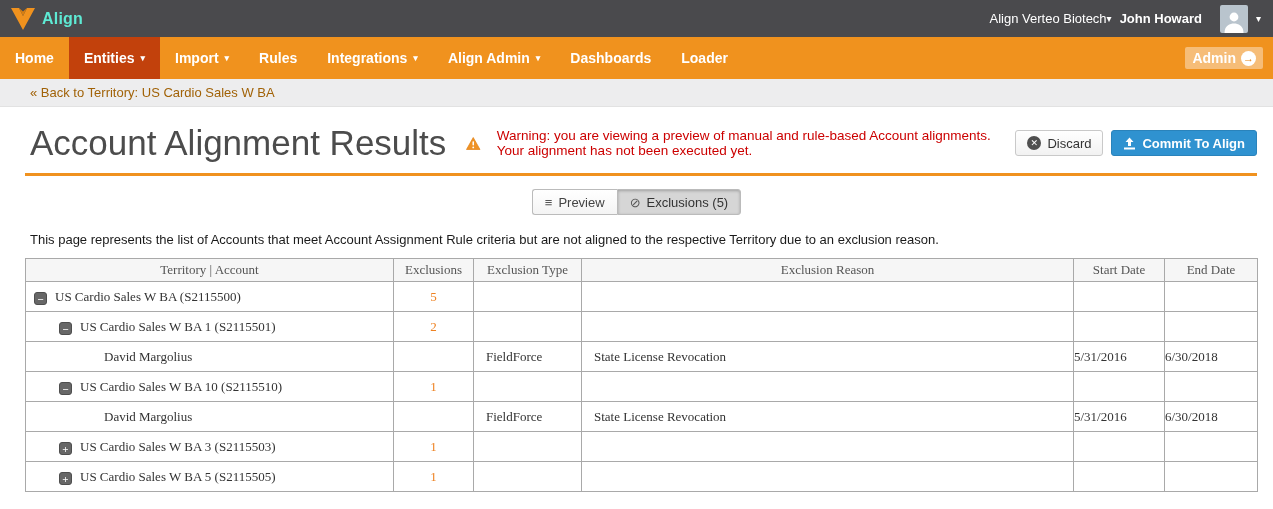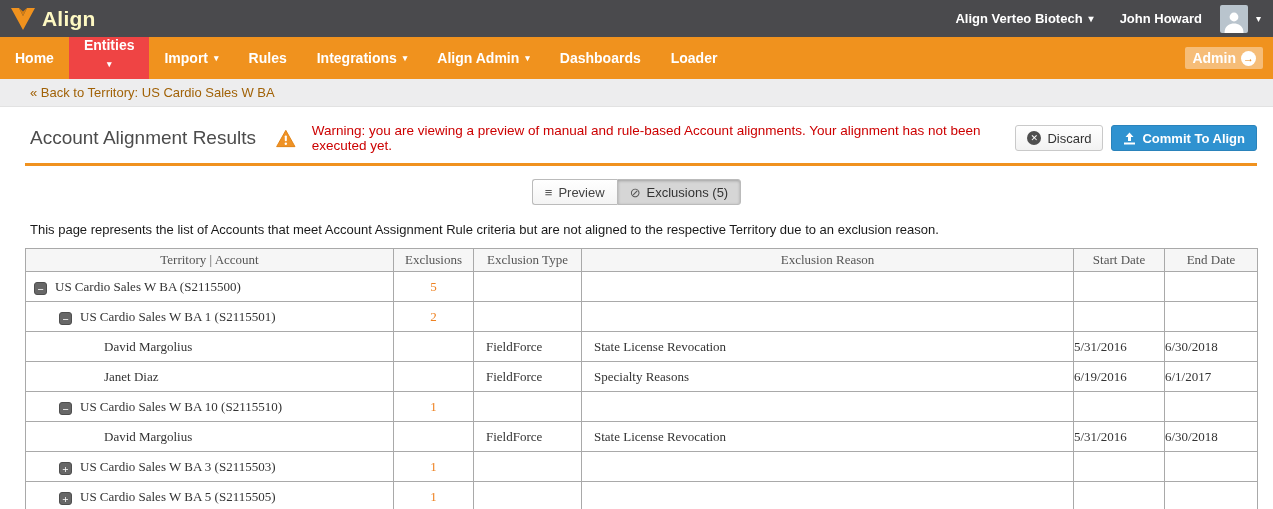--- a/index.html
+++ b/index.html
@@ -2,46 +2,46 @@
 <html><head>
 <meta charset="utf-8">
 <style>
   * { margin:0; padding:0; box-sizing:border-box; }
   html,body { width:1273px; height:509px; overflow:hidden; background:#fff;
     font-family:"Liberation Sans", sans-serif; }
 
   
   .topbar { height:37px; background:#4a4a4d; display:flex; align-items:center; padding:0 12px 0 10px; }
   .brand { display:flex; align-items:center; gap:6px; }
-  .brand-text { color:#fef9c3; font-size:21px; font-weight:bold; letter-spacing:.2px; }
+  .brand-text { color:#5eead4; font-size:16px; font-weight:bold; letter-spacing:.2px; }
   .topbar-right { margin-left:auto; display:flex; align-items:center; gap:8px; }
-  .company { color:#fff; font-size:13px; font-weight:bold; margin-right:18px; display:flex; align-items:center; gap:6px; cursor:pointer; }
+  .company { color:#fff; font-size:13px; font-weight:normal; display:flex; align-items:center; gap:0; cursor:pointer; }
   .username { color:#fff; font-size:13px; font-weight:bold; margin-right:10px; }
   .avatar { width:28px; height:28px; background:#b9c4cd; border-radius:2px; display:flex; align-items:flex-end; justify-content:center; overflow:hidden; }
   .caret { color:#fff; font-size:10px; }
 
   
   .nav { height:42px; background:#f0921e; display:flex; align-items:stretch; }
   .nav-item { display:flex; align-items:center; gap:6px; padding:0 15px; color:#fff; font-size:14px;
     font-weight:bold; text-decoration:none; cursor:pointer; }
-  .nav-item.active { background:#ef4444;flex-direction:column; }
+  .nav-item.active { background:#c2410c; }
   .nav-item .caret { font-size:9px; }
   .nav-right { margin-left:auto; display:flex; align-items:center; padding-right:10px; gap:5px; }
   .admin-badge { background:rgba(255,255,255,.4); color:#fff; font-size:14px; font-weight:bold;
     padding:3px 7px; border-radius:2px; cursor:pointer; display:flex; align-items:center; gap:5px; }
   .admin-arrow { width:15px; height:15px; border-radius:50%; background:#fff; color:#e58211;
     font-size:11px; font-weight:bold; line-height:15px; text-align:center; display:inline-block; }
 
   
   .crumbbar { height:28px; background:#ededee; border-bottom:1px solid #e2e2e2; display:flex; align-items:center; padding-left:30px; }
   .crumb-link { color:#a16207; font-size:13px; text-decoration:none; cursor:pointer; }
 
   
   .titlerow { display:flex; align-items:center; padding:16px 16px 0 30px; }
-  .page-title { font-size:19px; color:#4c4c4c; white-space:nowrap; }
+  .page-title { font-size:35px; color:#4c4c4c; white-space:nowrap; }
   .warn { display:flex; align-items:center; gap:16px; margin-left:20px; }
   .warn-text { color:#c00; font-size:13.5px; }
   .actions { margin-left:auto; display:flex; gap:8px; }
   .btn { height:26px; border-radius:3px; font-size:13px; display:flex; align-items:center; gap:6px;
     padding:0 11px; cursor:pointer; white-space:nowrap; }
   .btn-discard { background:linear-gradient(#fff,#f2f2f2); border:1px solid #c9c9c9; color:#333; }
   .x-circle { width:14px; height:14px; border-radius:50%; background:#4f4f4f; color:#fff; font-size:9px;
     line-height:14px; text-align:center; display:inline-block; }
   .btn-commit { background:#2f92d0; border:1px solid #2a83bb; color:#fff; font-weight:bold; }
 
@@ -218,28 +218,20 @@
     </tr>
     <tr>
       <td class="c-name lvl2"><span>David Margolius</span></td>
       <td class="c-count"></td>
       <td class="c-type">FieldForce</td>
       <td class="c-reason">State License Revocation</td>
       <td class="c-date">5/31/2016</td>
       <td class="c-date">6/30/2018</td>
     </tr>
     <tr>
-      <td class="c-name lvl2"><span>Janet Diaz</span></td>
-      <td class="c-count"></td>
-      <td class="c-type">FieldForce</td>
-      <td class="c-reason">Specialty Reasons</td>
-      <td class="c-date">6/19/2016</td>
-      <td class="c-date">6/1/2017</td>
-    </tr>
-    <tr>
       <td class="c-name lvl1"><span class="toggle">−</span><span>US Cardio Sales W BA 10 (S2115510)</span></td>
       <td class="c-count">1</td>
       <td class="c-type"></td>
       <td class="c-reason"></td>
       <td class="c-date"></td>
       <td class="c-date"></td>
     </tr>
     <tr>
       <td class="c-name lvl2"><span>David Margolius</span></td>
       <td class="c-count"></td>

